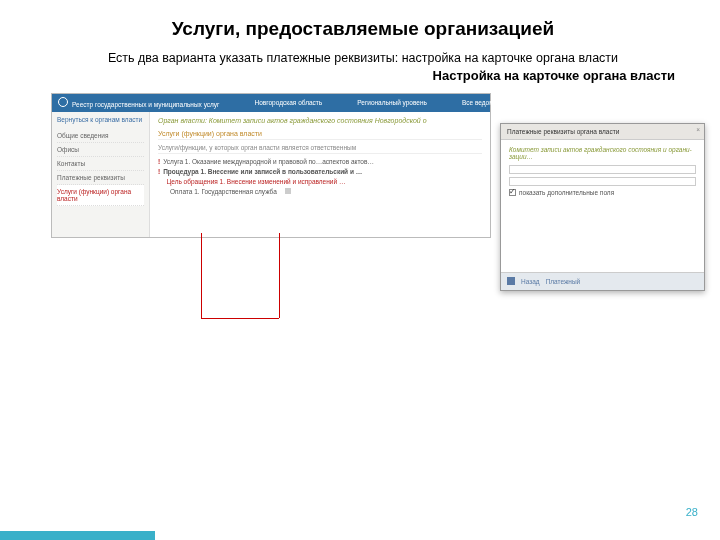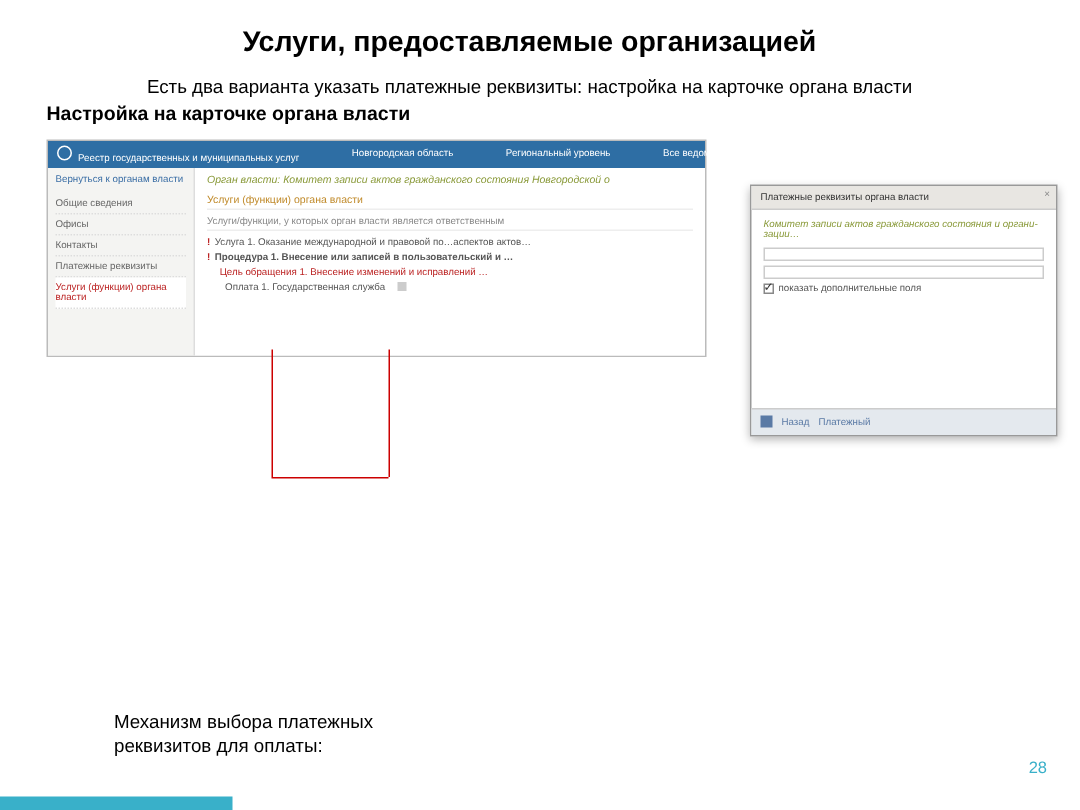--- a/index.html
+++ b/index.html
@@ -9,37 +9,37 @@
     font-family: Arial, Helvetica, sans-serif;
     background: #fff;
     color: #000;
     position: relative;
     overflow: hidden;
   }
   .slide {
     width: 100%;
     height: 100%;
     position: relative;
-    padding: 18px 45px 0 31px;
+    padding: 18px 45px 0 51px;
   }
   .title {
     font-size: 19px;
     font-weight: bold;
     text-align: center;
     margin-bottom: 10px;
   }
   .subtitle {
     font-size: 12.5px;
     text-align: center;
     line-height: 1.4;
   }
   .section-title {
     font-size: 13px;
     font-weight: bold;
-    text-align: left;
+    text-align: right;
     margin-bottom: 10px;
   }
   .screenshot {
     position: relative;
     width: 100%;
     height: 230px;
   }
   
   .main-win {
     position: absolute;
@@ -217,20 +217,16 @@
         <span>Назад</span>
         <span>Платежный</span>
       </div>
     </div>
 
     <div class="redline redv1"></div>
     <div class="redline redv2"></div>
     <div class="redline redh"></div>
   </div>
 
-  <div class="mech">
-    <span>Механизм выбора платежных</span><br>
-    <span>реквизитов для оплаты:</span>
-  </div>
 
   <div class="page-num">28</div>
   <div class="bottom-bar"></div>
 </div>
 
 </body></html>

